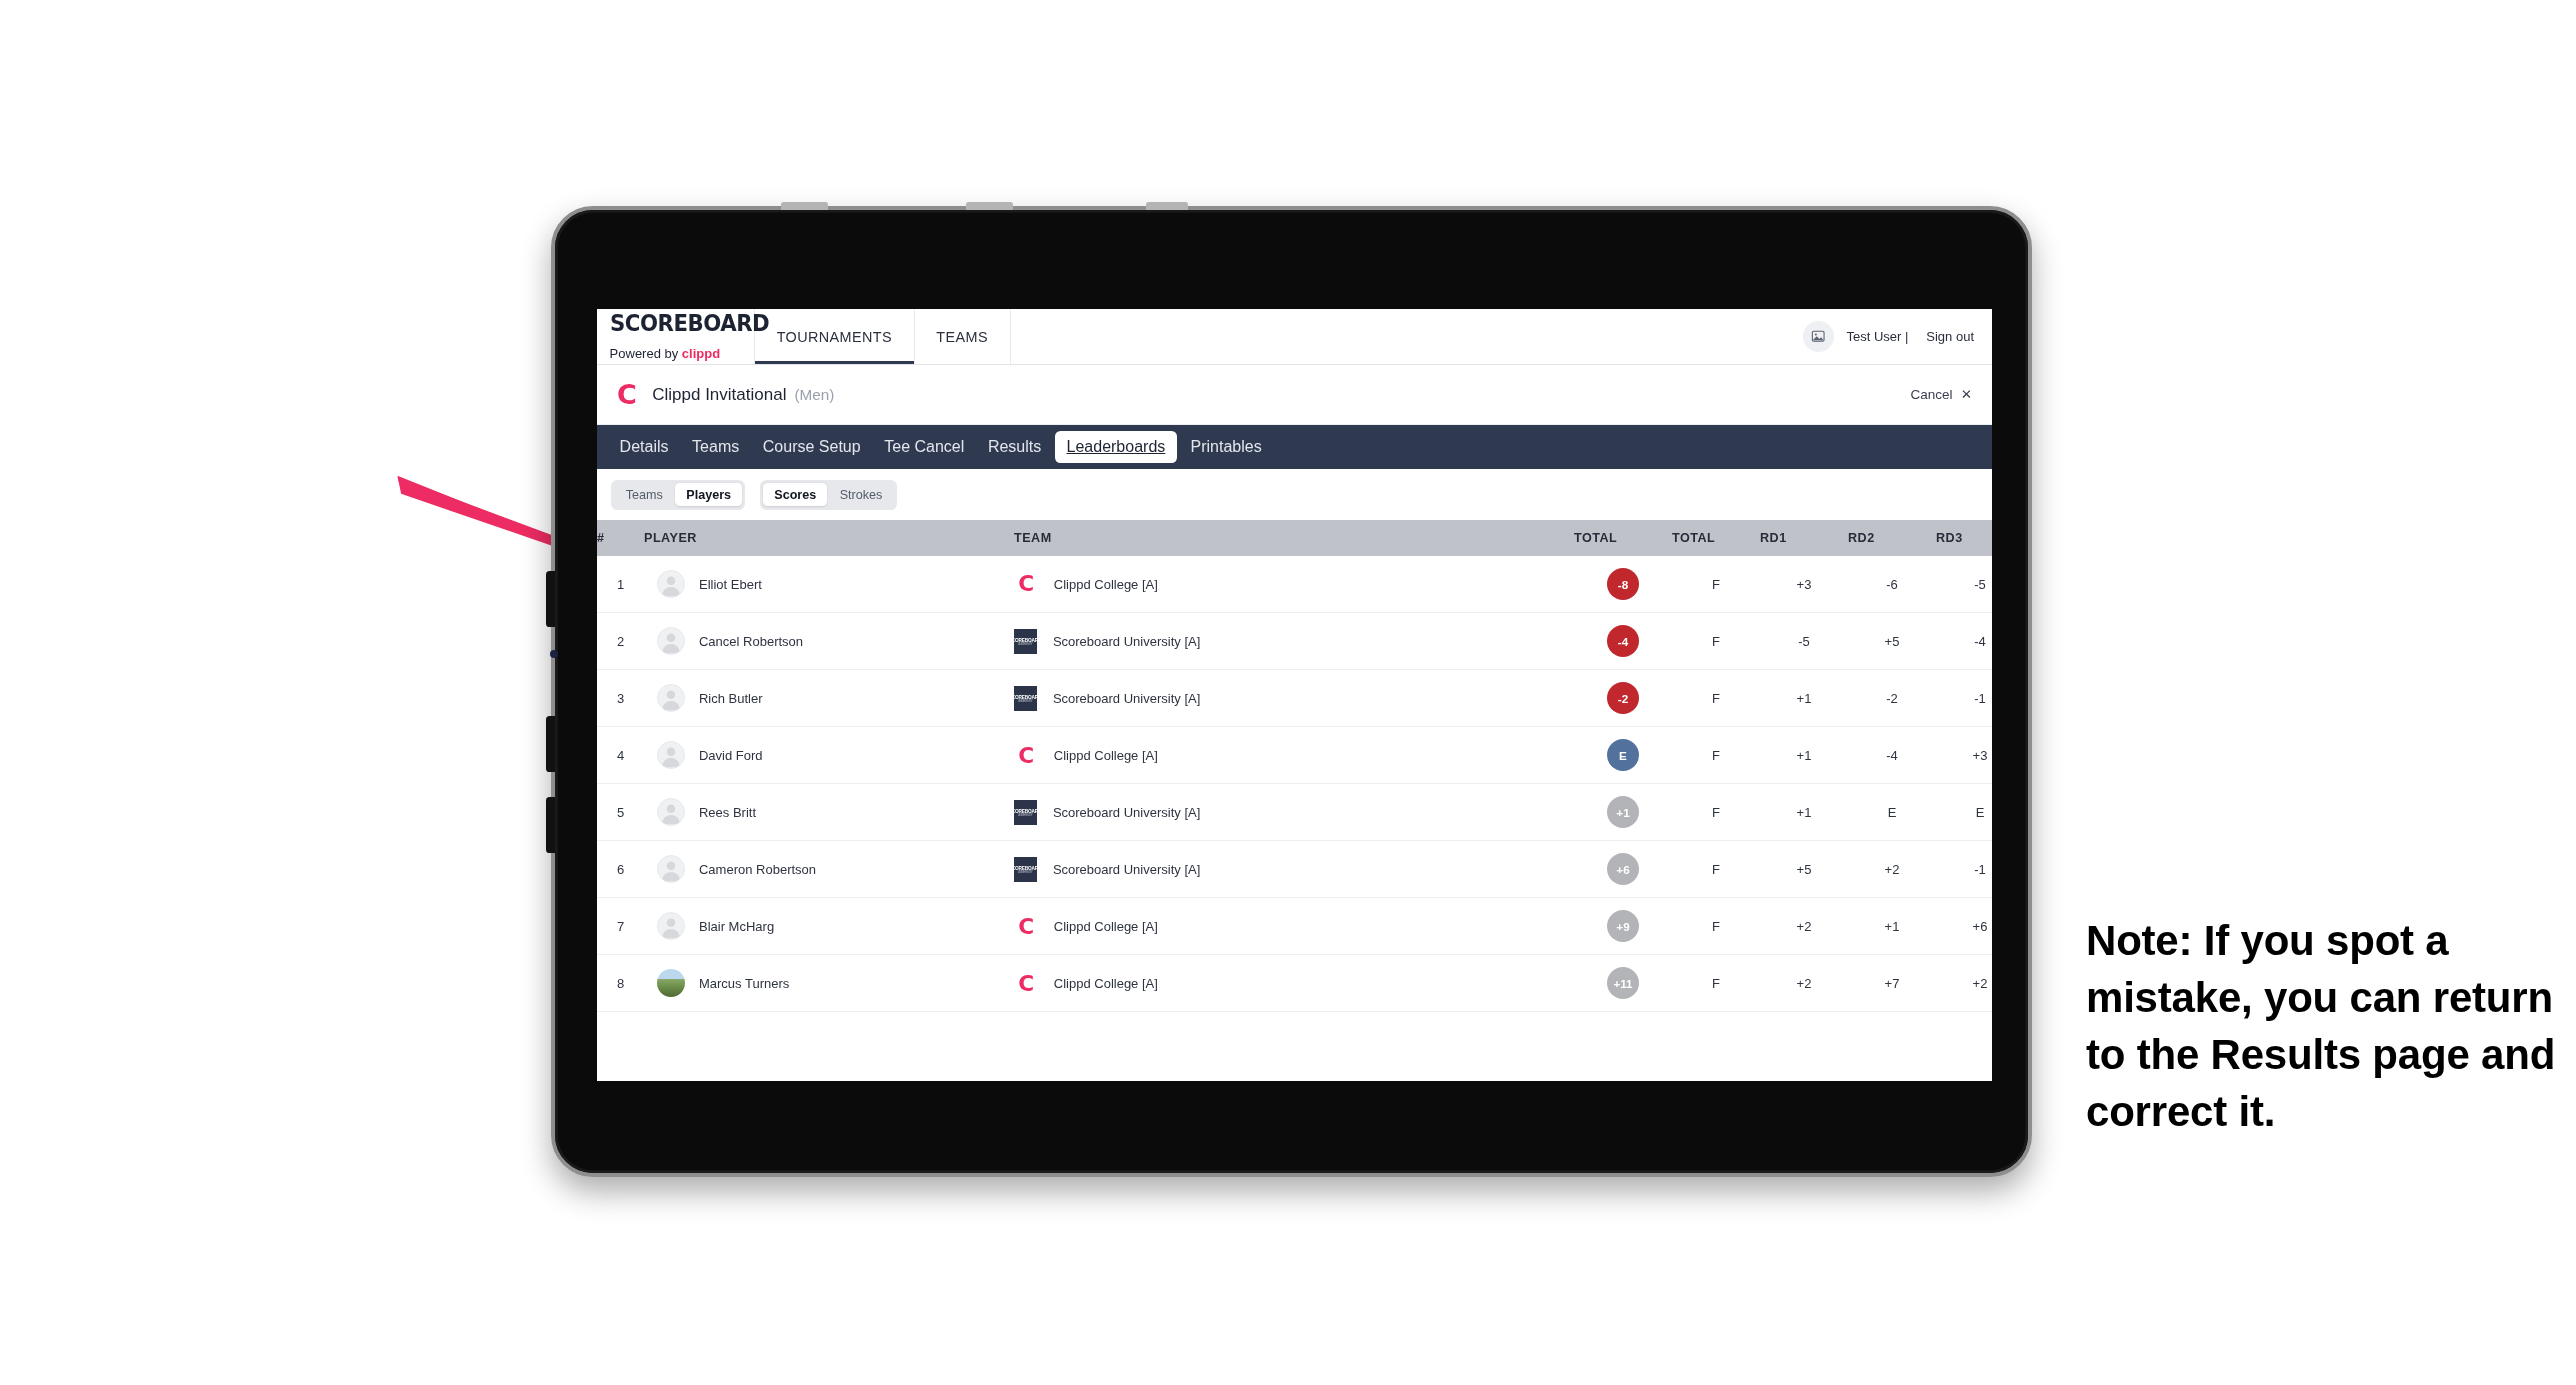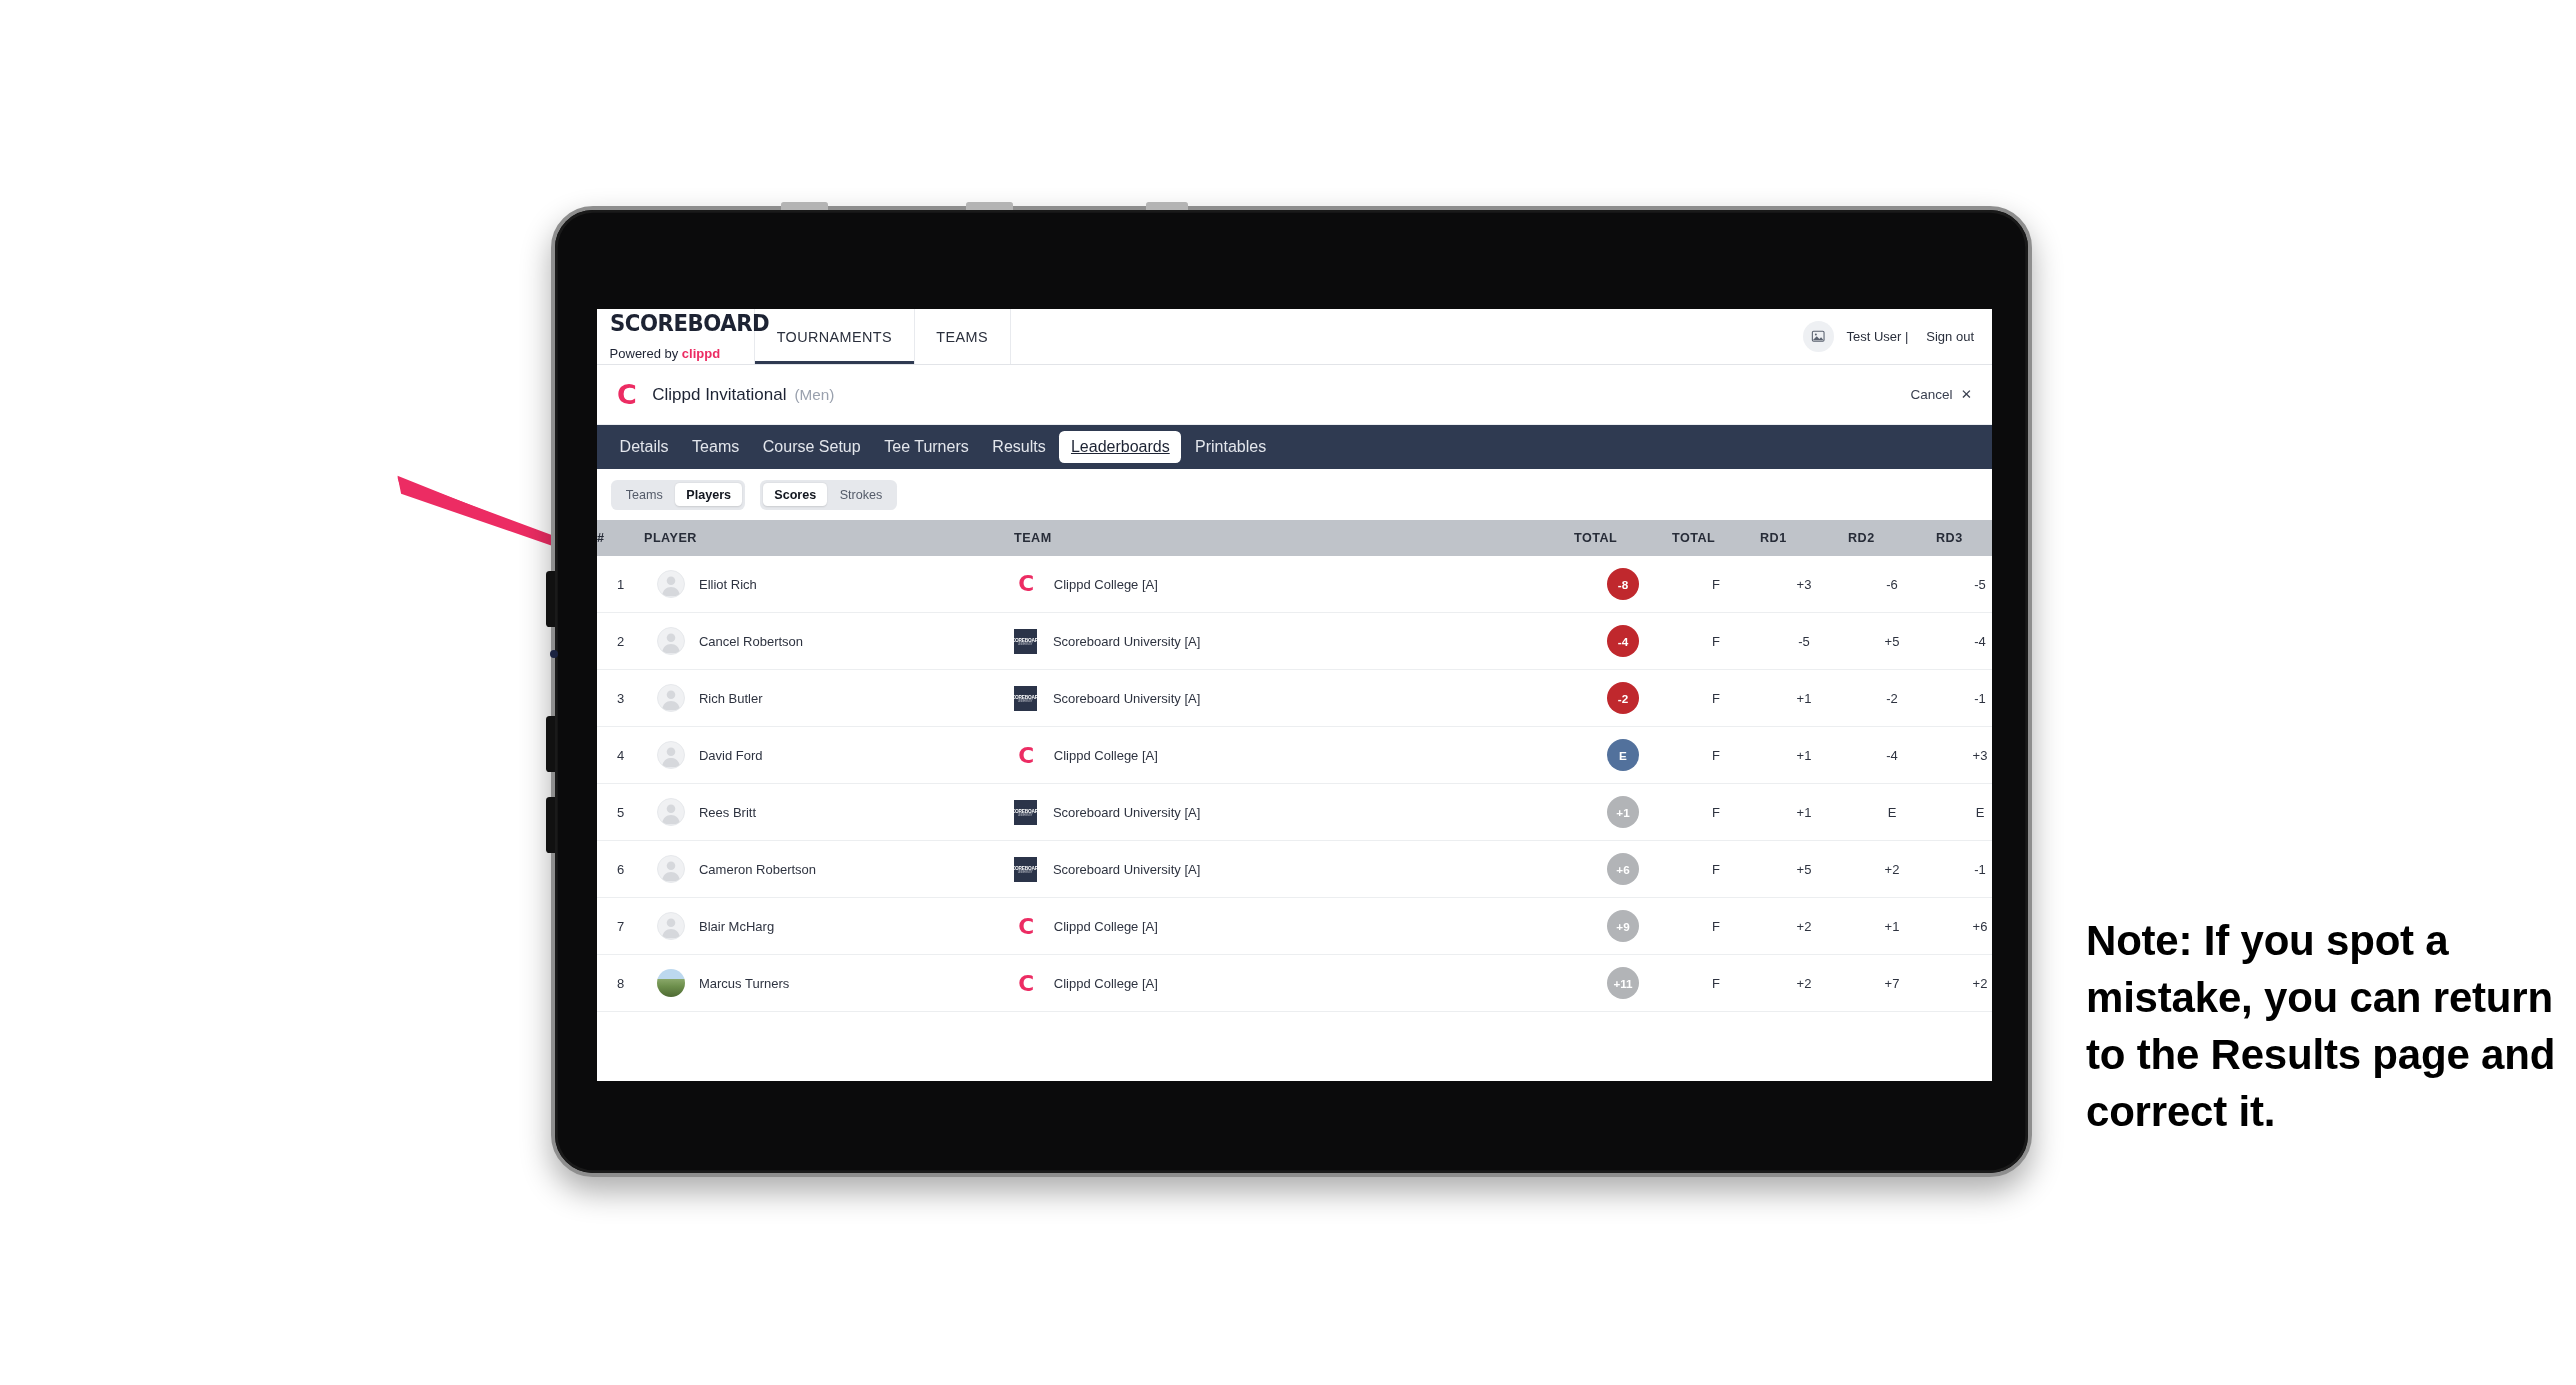--- a/index.html
+++ b/index.html
@@ -233,21 +233,21 @@
         <div class="cancel-wrap">
           <span>Cancel</span>
           <span class="cancel-x">✕</span>
         </div>
       </div>
 
       <div class="subnav">
         <div class="sn">Details</div>
         <div class="sn">Teams</div>
         <div class="sn">Course Setup</div>
-        <div class="sn">Tee Turners</div>
+        <div class="sn">Tee Cancel</div>
         <div class="sn">Results</div>
         <div class="sn active">Leaderboards</div>
         <div class="sn">Printables</div>
       </div>
 
       <div class="toggles">
         <div class="tg-group">
           <div class="tg">Teams</div>
           <div class="tg on">Players</div>
         </div>
@@ -275,21 +275,21 @@
               <tr>
                 <td class="col-rank">1</td>
                 <td class="col-player">
                   <div class="pl-cell">
                     <div class="av">
                       <svg width="28" height="28" viewBox="0 0 31 31">
                         <circle cx="15.5" cy="11.6" r="5.1" fill="#d6d8dc"></circle>
                         <path d="M4.6 30 C5.6 22.5 10 19 15.5 19 C21 19 25.4 22.5 26.4 30 Z" fill="#d6d8dc"></path>
                       </svg>
                     </div>
-                    <span>Elliot Rich</span>
+                    <span>Elliot Ebert</span>
                   </div>
                 </td>
                 <td class="col-team">
                   <div class="tm-cell">
                     <div class="tm-logo-c">C</div>
                     <span>Clippd College [A]</span>
                   </div>
                 </td>
                 <td class="col-total"><span class="badge red">-8</span></td>
                 <td class="col-thru">F</td>

